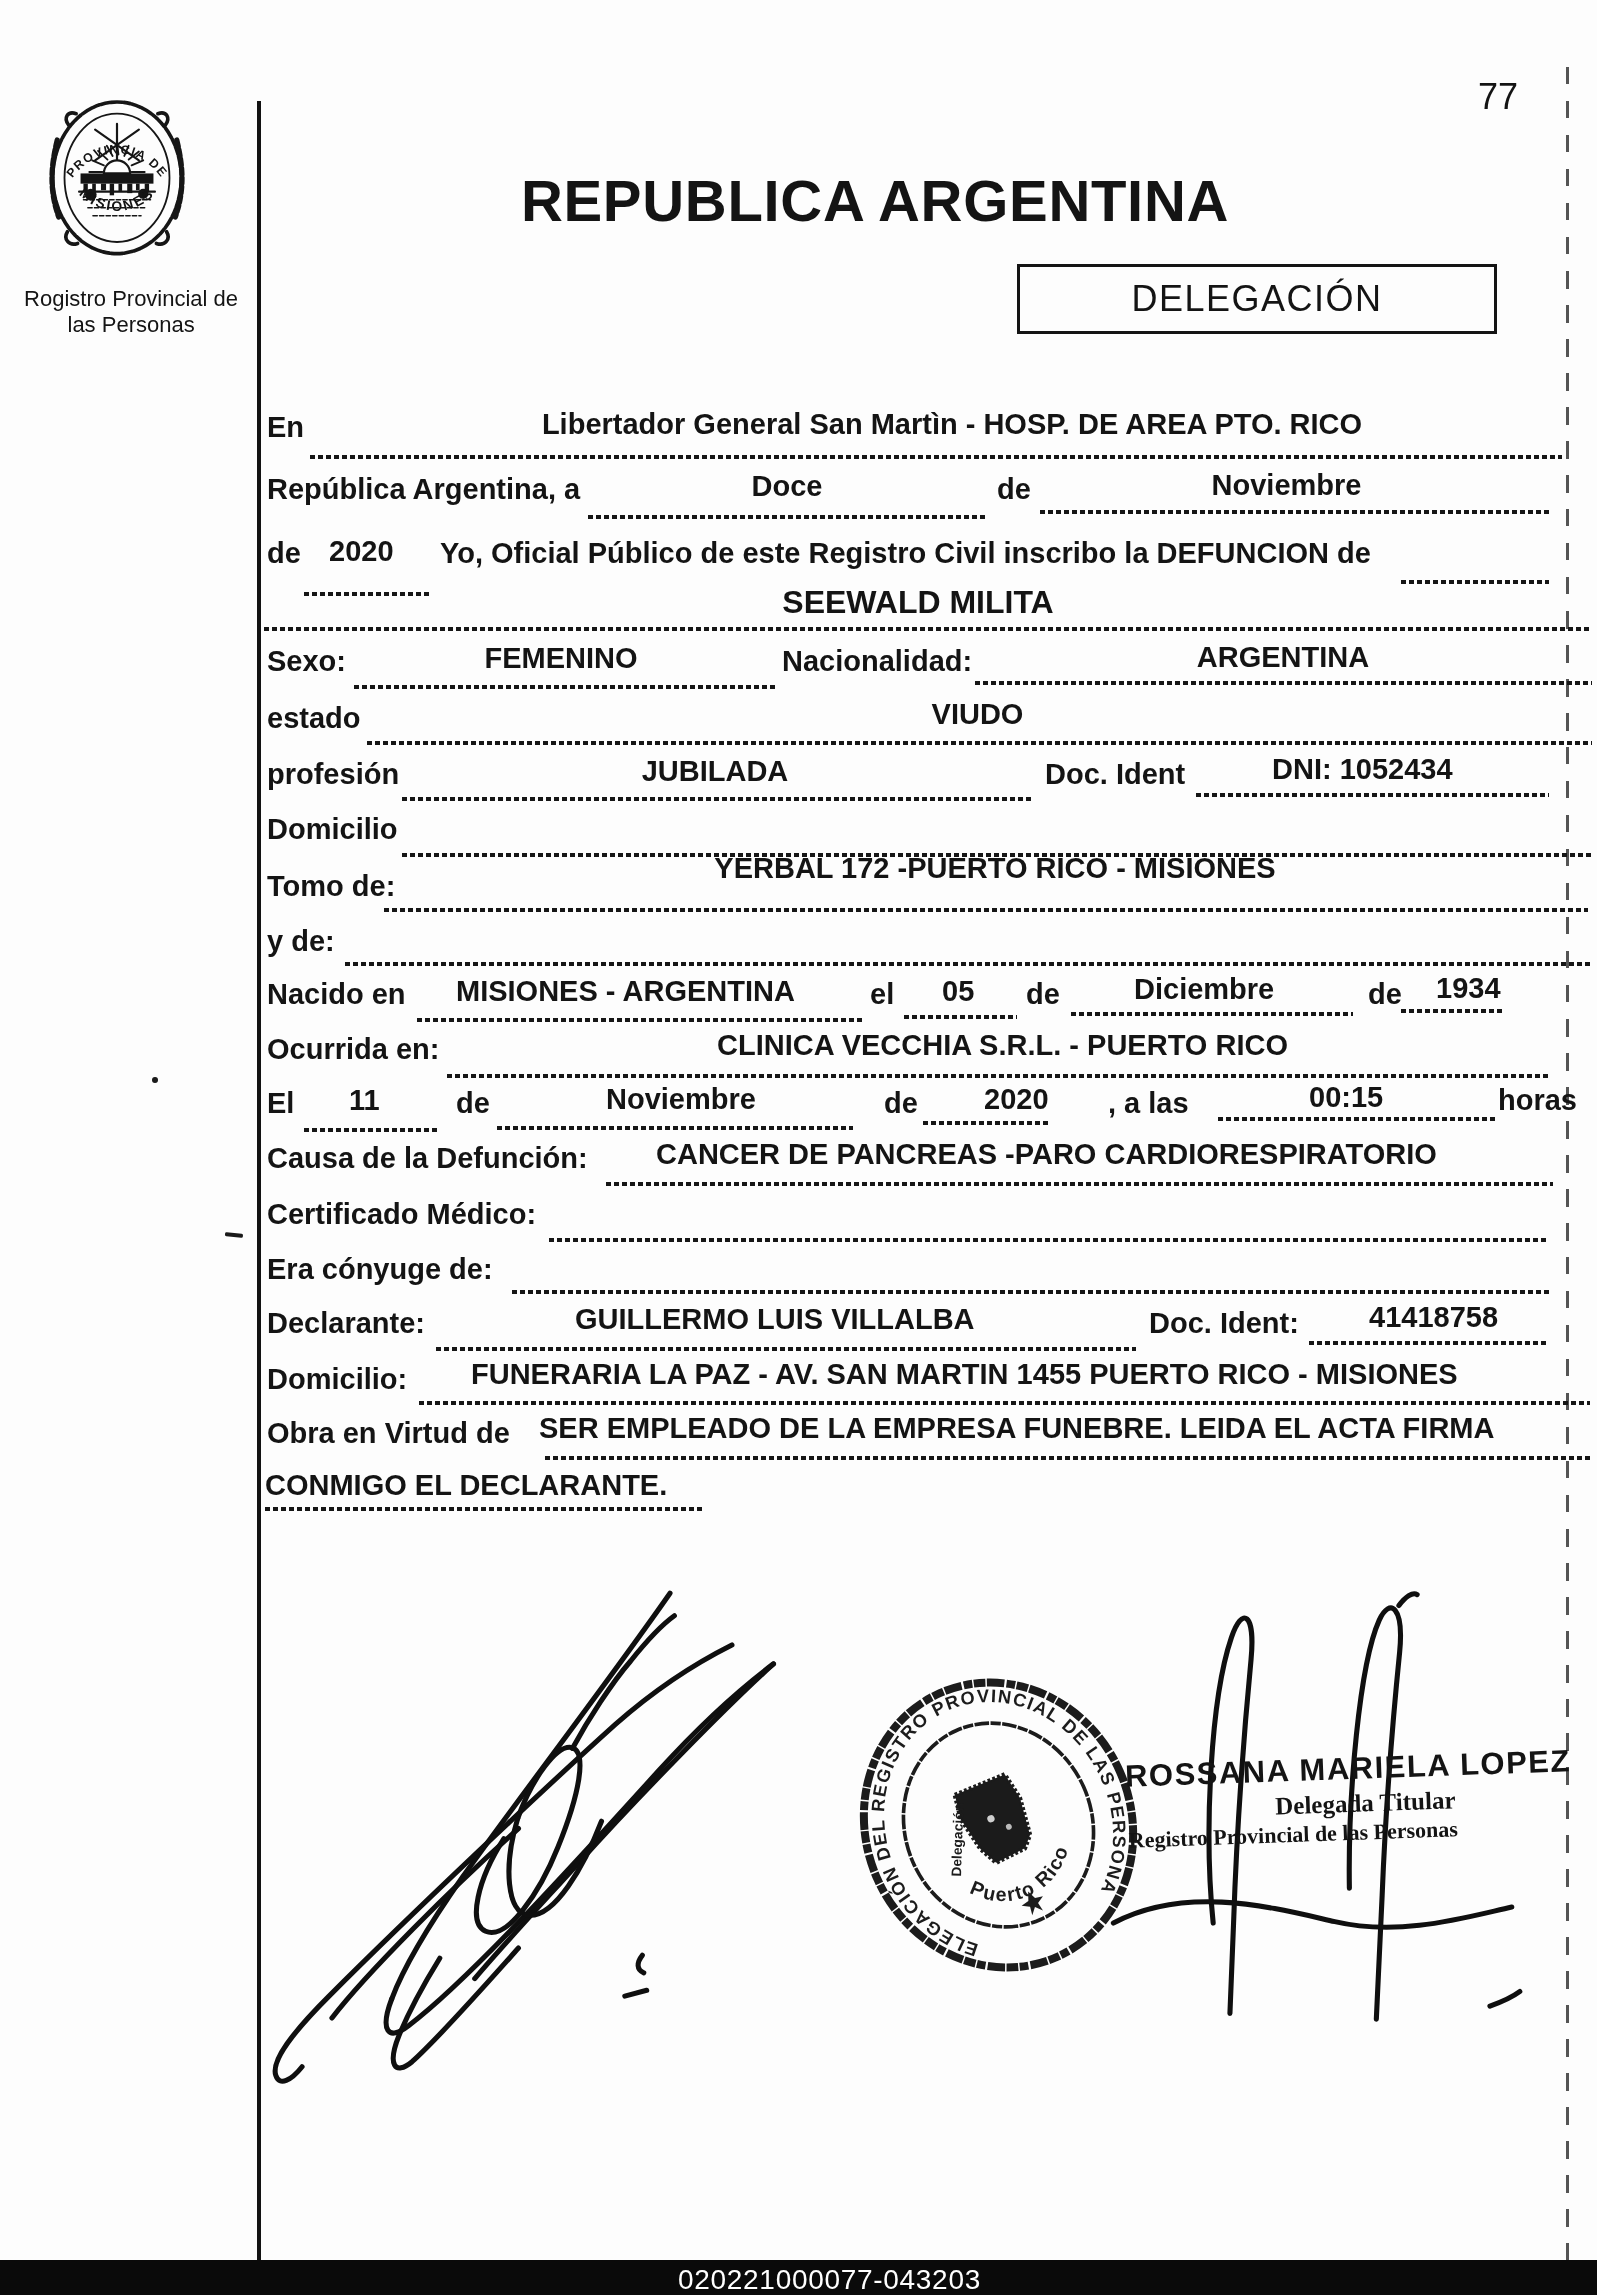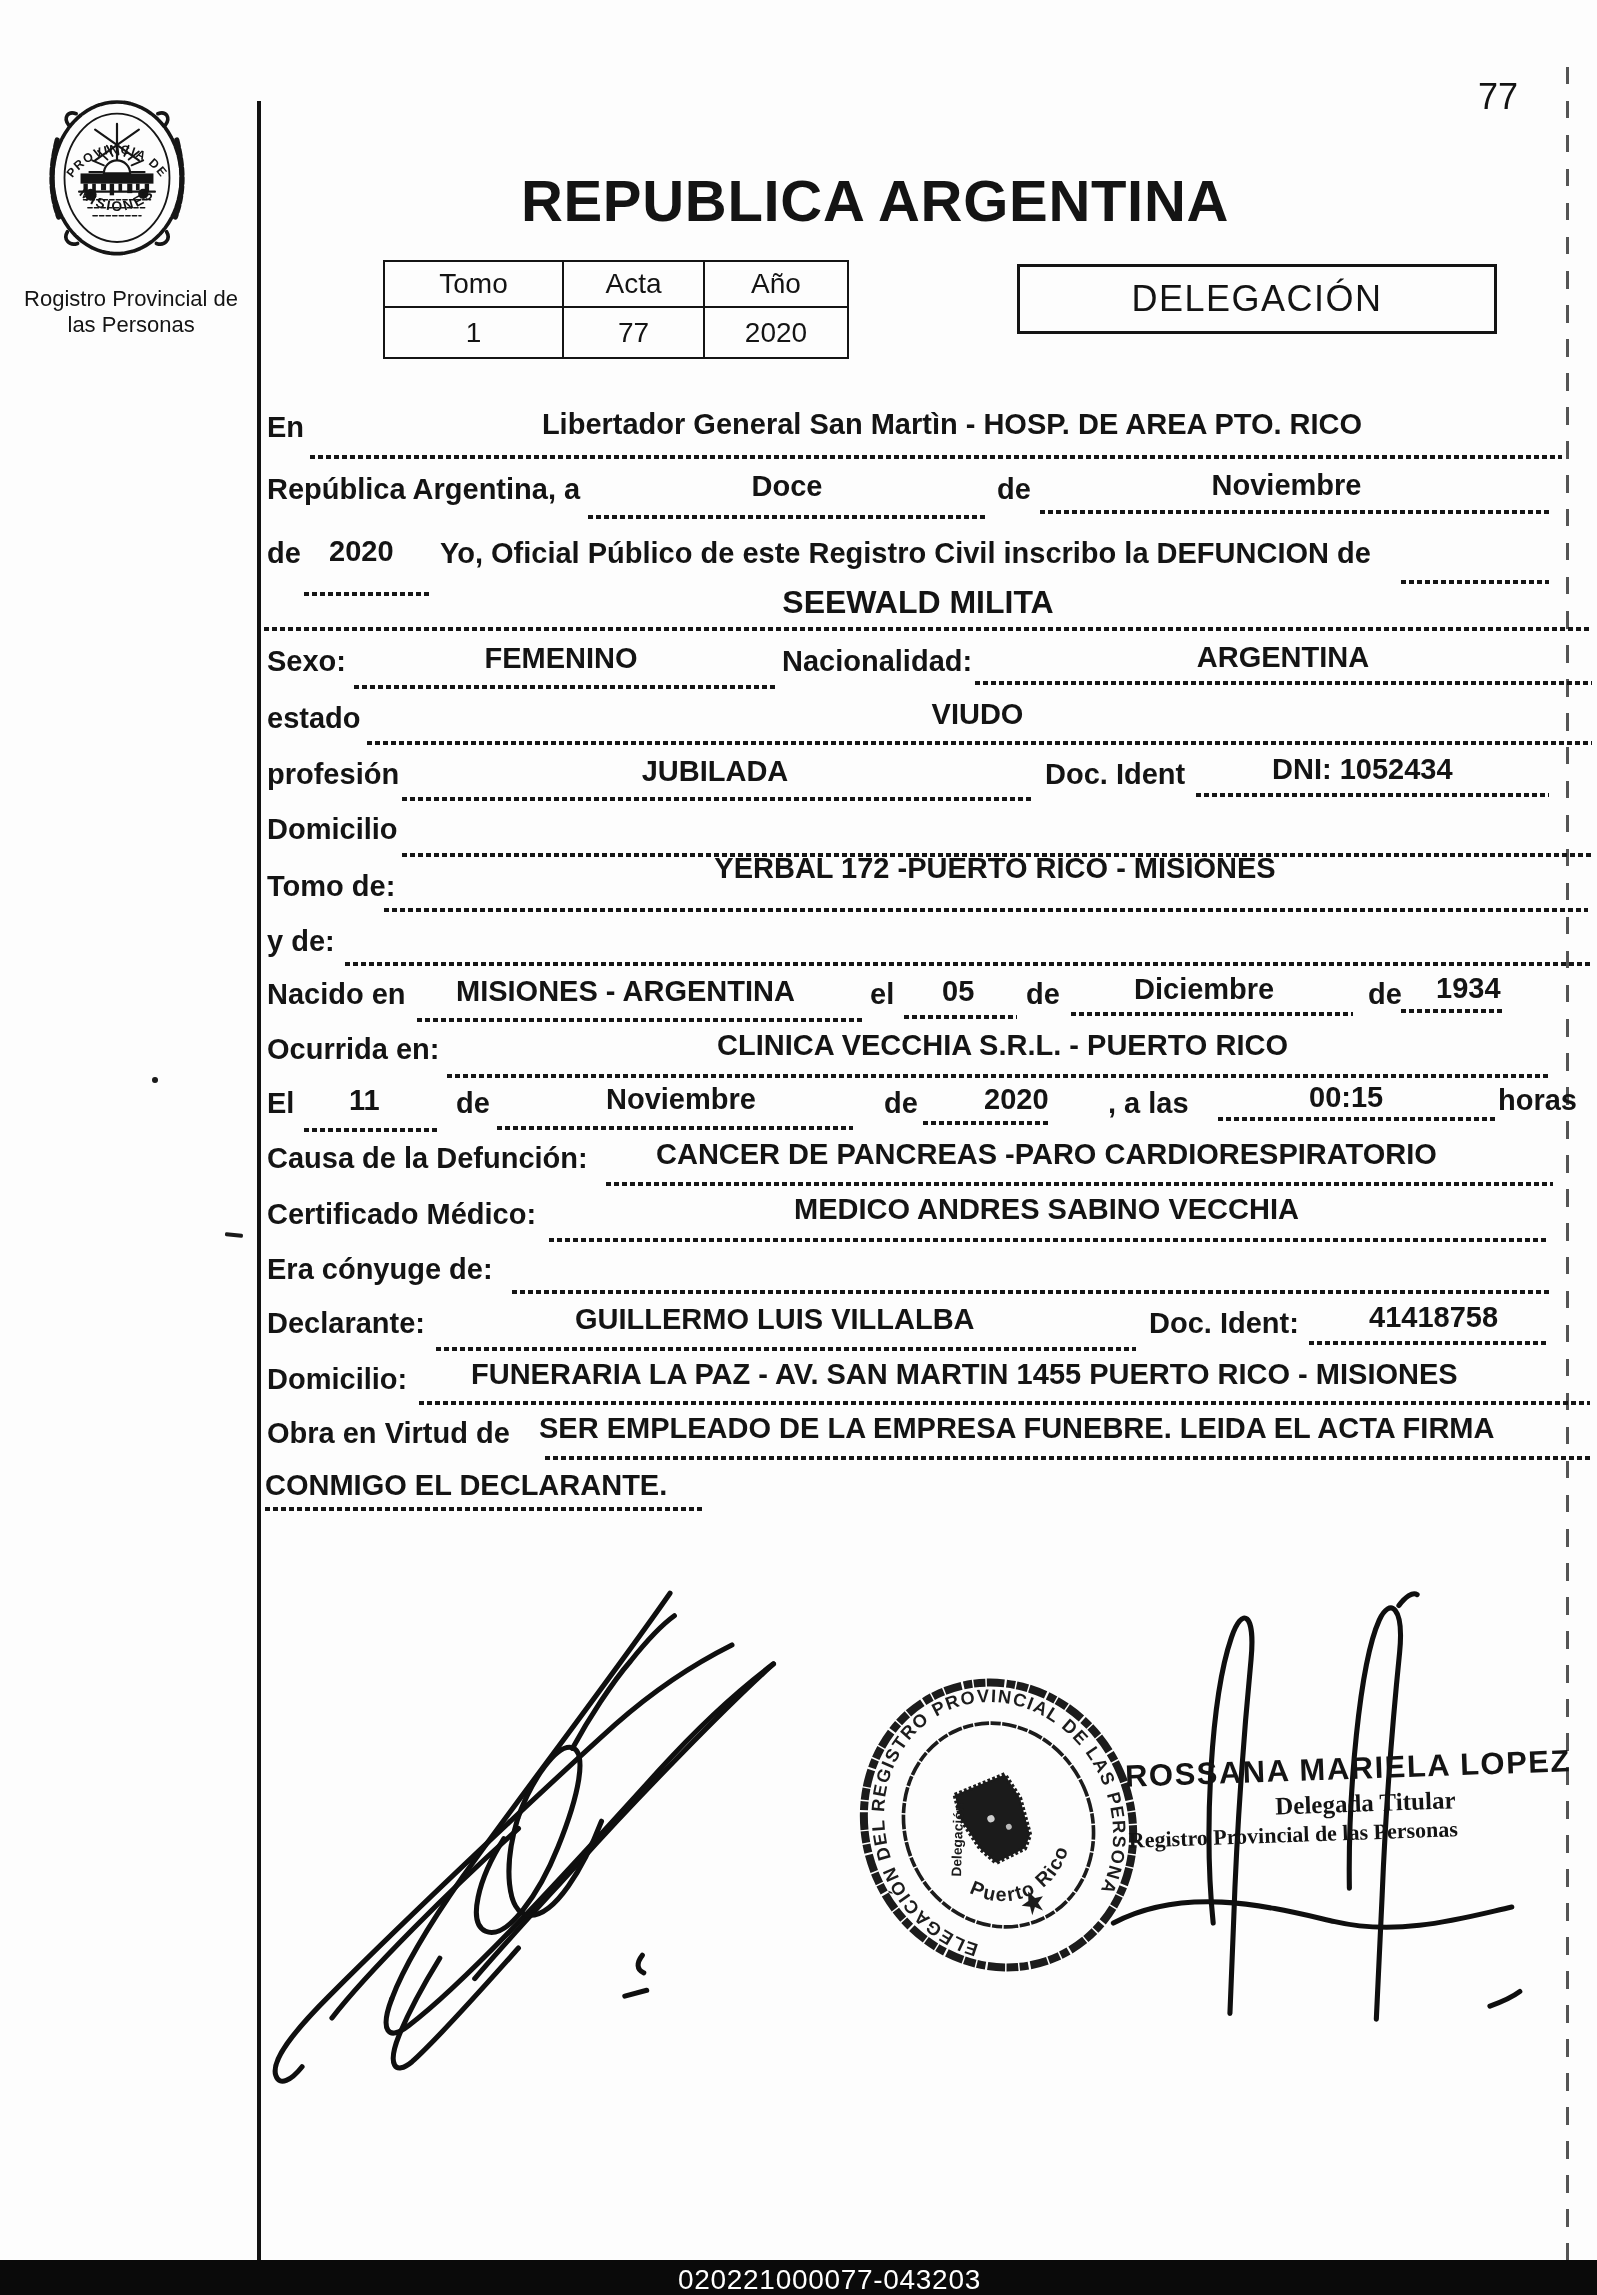--- a/index.html
+++ b/index.html
@@ -89,34 +89,20 @@
     <div>Rogistro Provincial de</div>
     <div>las Personas</div>
   </div>
 
   <div class="vline"></div>
   <div class="redge"></div>
 
   <div class="abs pagenum" style="left:1478px; top:79px;">77</div>
   <div class="abs title ctr" style="left:452px; top:136px; width:846px;">REPUBLICA ARGENTINA</div>
 
-  <table class="rec">
-    <tbody>
-        <tr class="h">
-      <td class="c1">Tomo</td>
-      <td class="c2">Acta</td>
-      <td class="c3">Año</td>
-    </tr>
-    <tr class="v">
-      <td>1</td>
-      <td>77</td>
-      <td>2020</td>
-    </tr>
-  </tbody>
-    </table>
 
   <div class="defbox">
     <span>DELEGACIÓN</span>
   </div>
 
   <span class="abs lbl" style="left:267px; top:413px;">En</span>
   <span class="abs val ctr" style="left:467px; top:410px; width:970px;">Libertador General San Martìn - HOSP. DE AREA PTO. RICO</span>
   <div class="dot" style="left:310px; top:455px; width:1252px;"></div>
 
   <span class="abs lbl" style="left:267px; top:475px;">República Argentina, a</span>
@@ -192,21 +178,20 @@
   <div class="dot" style="left:304px; top:1128px; width:136px;"></div>
   <div class="dot" style="left:497px; top:1126px; width:356px;"></div>
   <div class="dot" style="left:923px; top:1121px; width:126px;"></div>
   <div class="dot" style="left:1218px; top:1117px; width:278px;"></div>
 
   <span class="abs lbl" style="left:267px; top:1144px;">Causa de la Defunción:</span>
   <span class="abs val" style="left:656px; top:1140px;">CANCER DE PANCREAS -PARO CARDIORESPIRATORIO</span>
   <div class="dot" style="left:606px; top:1182px; width:947px;"></div>
 
   <span class="abs lbl" style="left:267px; top:1200px;">Certificado Médico:</span>
-  <span class="abs val ctr" style="left:569px; top:1195px; width:955px;">MEDICO ANDRES SABINO VECCHIA</span>
   <div class="dot" style="left:549px; top:1238px; width:999px;"></div>
 
   <span class="abs lbl" style="left:267px; top:1255px;">Era cónyuge de:</span>
   <div class="dot" style="left:512px; top:1290px; width:1039px;"></div>
 
   <span class="abs lbl" style="left:267px; top:1309px;">Declarante:</span>
   <span class="abs val" style="left:575px; top:1305px;">GUILLERMO LUIS VILLALBA</span>
   <span class="abs lbl" style="left:1149px; top:1309px;">Doc. Ident:</span>
   <span class="abs val" style="left:1369px; top:1303px;">41418758</span>
   <div class="dot" style="left:436px; top:1347px; width:700px;"></div>

